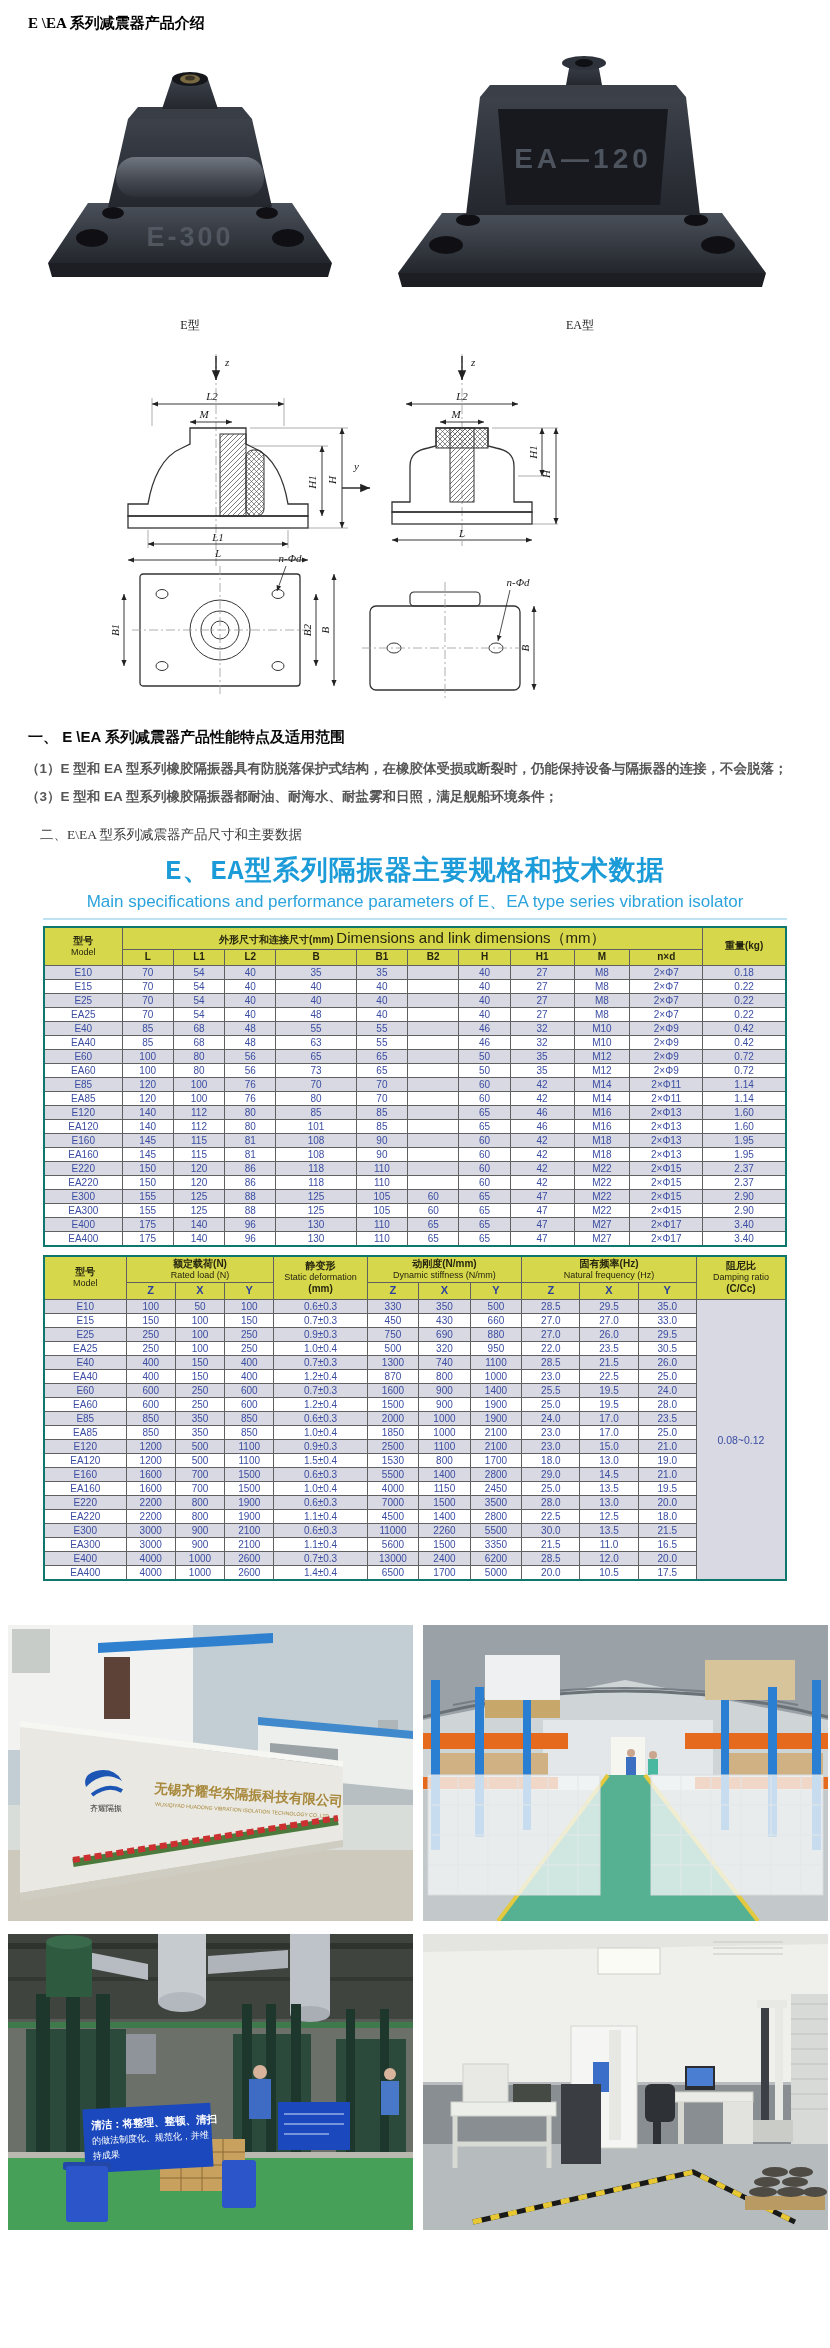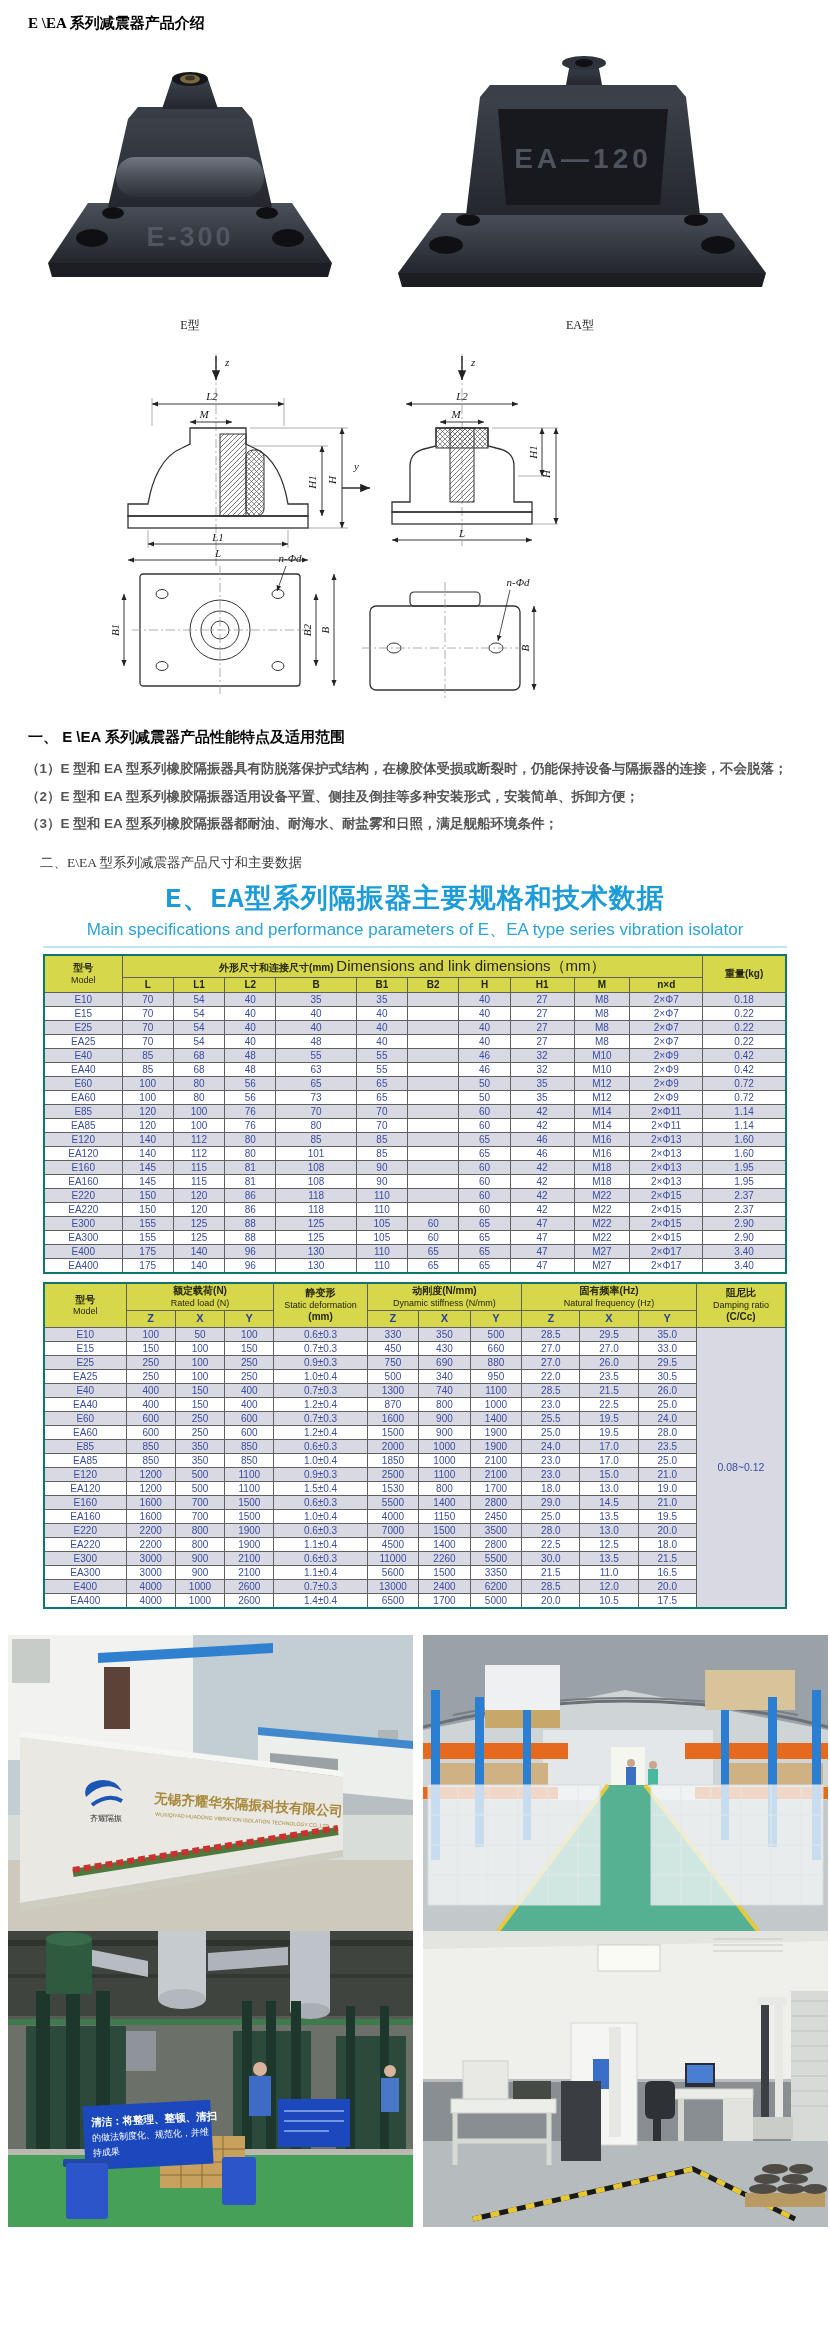--- a/index.html
+++ b/index.html
@@ -22,21 +22,21 @@
   .spec-divider{border:none;border-top:2px solid #bfe2f4;margin:0 0 6px;}
   table.spec{border-collapse:collapse;width:100%;table-layout:fixed;border:2px solid #0f766e;}
   table.spec th,table.spec td{border:1px solid #606060;text-align:center;font-size:10px;padding:1px 0;color:#3b4da2;white-space:nowrap;overflow:hidden;}
   table.spec th{background:#d7d74b;color:#26260f;font-weight:bold;line-height:1.25;}
   table.spec th .en{font-weight:normal;font-size:9px;display:block;}
   table.spec th .en-inline{font-weight:normal;font-size:15px;}
   table.spec th.axis{color:#2a3f9e;font-size:11px;}
   table.spec tr.stripe td{background:#d8d9e2;}
   table.spec td.damp-cell{background:#d8d9e2;font-size:10.5px;color:#3b4da2;}
   .tbl-gap{height:8px;}
-  .photo-grid{display:grid;grid-template-columns:405px 405px;gap:0 10px;margin:26px 0 0 8px;}
+  .photo-grid{display:grid;grid-template-columns:405px 405px;gap:13px 10px;margin:44px 0 0 8px;}
   .photo-grid svg{display:block;}
 </style>
 </head>
 <body>
 
 <div class="page-title">E \EA 系列减震器产品介绍</div>
 
 <div class="photos-row">
   <svg width="320" height="268" viewBox="0 0 320 268">
     <defs>
@@ -193,21 +193,20 @@
     <line x1="140" y1="-2" x2="128" y2="49" stroke="#222" stroke-width="0.8" marker-end="url(#ar)"></line>
     <line x1="164" y1="14" x2="164" y2="98" stroke="#222" stroke-width="0.9" marker-start="url(#ar)" marker-end="url(#ar)"></line>
     <text transform="rotate(-90 159 56)" x="159" y="56" text-anchor="middle" class="dim-text">B</text>
   </g>
 </svg>
 </div>
 
 <div class="sec1-heading">一、 E \EA 系列减震器产品性能特点及适用范围</div>
 <div class="features">
   <p>（1）E 型和 EA 型系列橡胶隔振器具有防脱落保护式结构，在橡胶体受损或断裂时，仍能保持设备与隔振器的连接，不会脱落；</p>
-  <p>（2）E 型和 EA 型系列橡胶隔振器适用设备平置、侧挂及倒挂等多种安装形式，安装简单、拆卸方便；</p>
   <p>（3）E 型和 EA 型系列橡胶隔振器都耐油、耐海水、耐盐雾和日照，满足舰船环境条件；</p>
 </div>
 
 <div class="sec2-heading">二、E\EA 型系列减震器产品尺寸和主要数据</div>
 
 <div class="spec-sheet">
   <div class="spec-title">E、EA型系列隔振器主要规格和技术数据</div>
   <div class="spec-subtitle">Main specifications and performance parameters of E、EA type series vibration isolator</div>
   <hr class="spec-divider">
 
@@ -608,21 +607,21 @@
           <td>26.0</td>
           <td>29.5</td>
         </tr>
         <tr>
           <td>EA25</td>
           <td>250</td>
           <td>100</td>
           <td>250</td>
           <td>1.0±0.4</td>
           <td>500</td>
-          <td>340</td>
+          <td>320</td>
           <td>950</td>
           <td>22.0</td>
           <td>23.5</td>
           <td>30.5</td>
         </tr>
         <tr class="stripe">
           <td>E40</td>
           <td>400</td>
           <td>150</td>
           <td>400</td>

